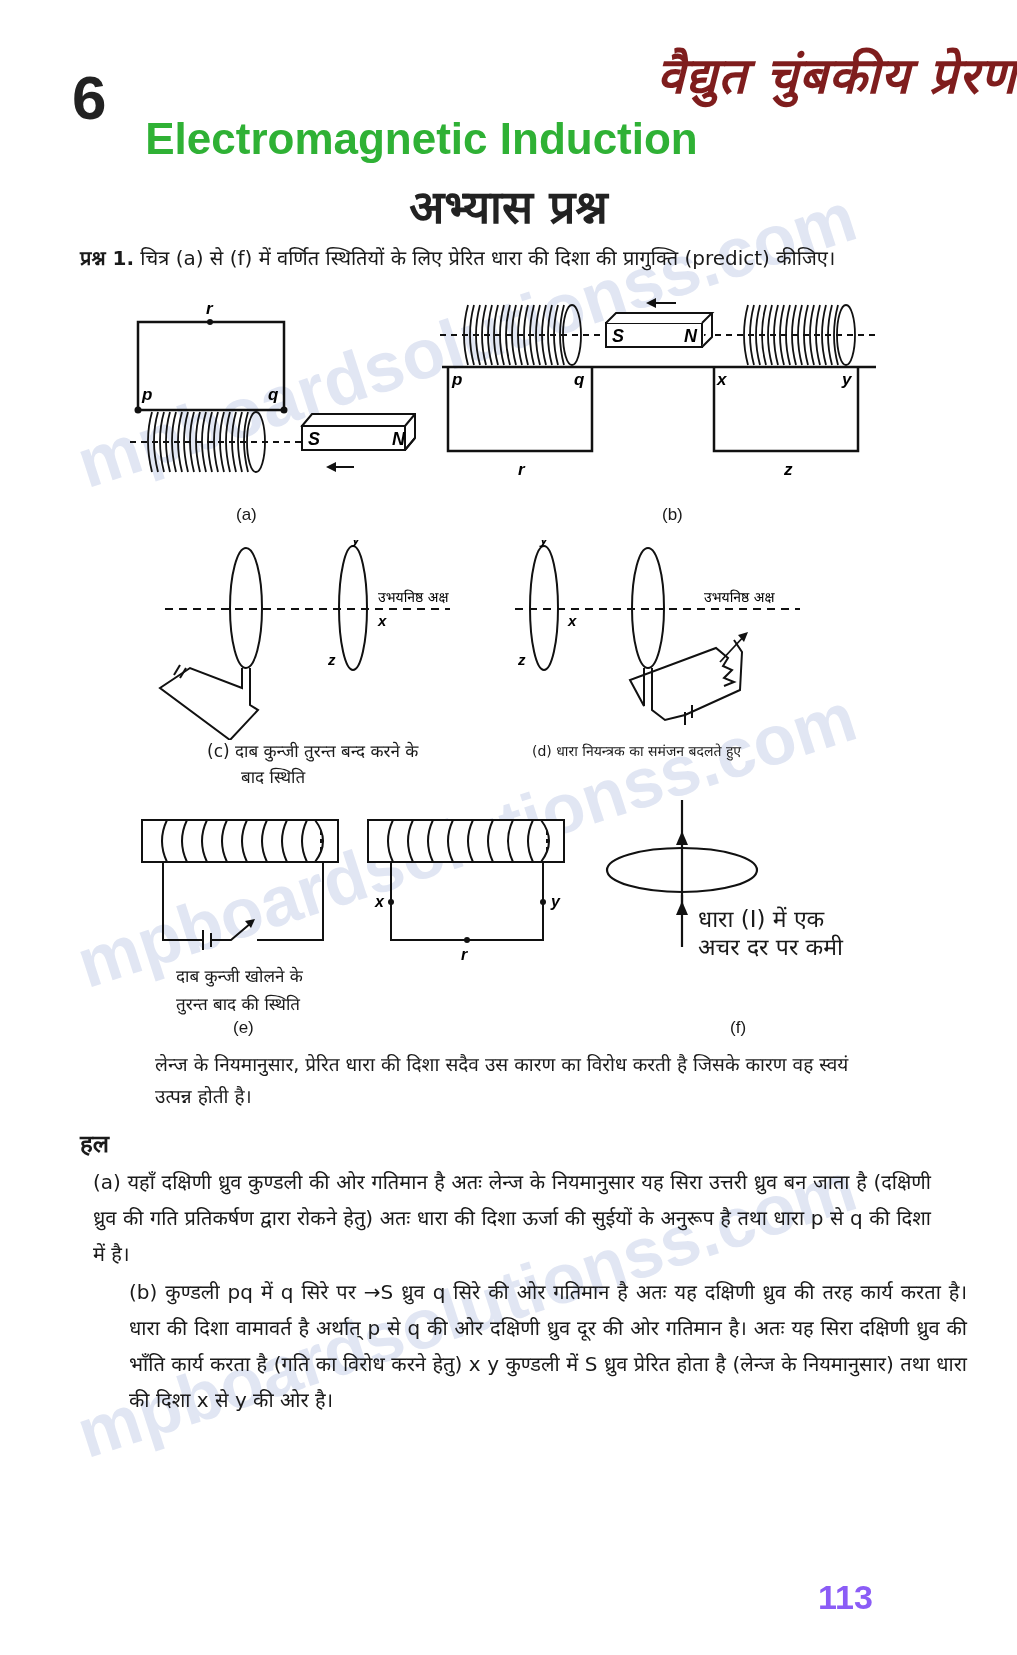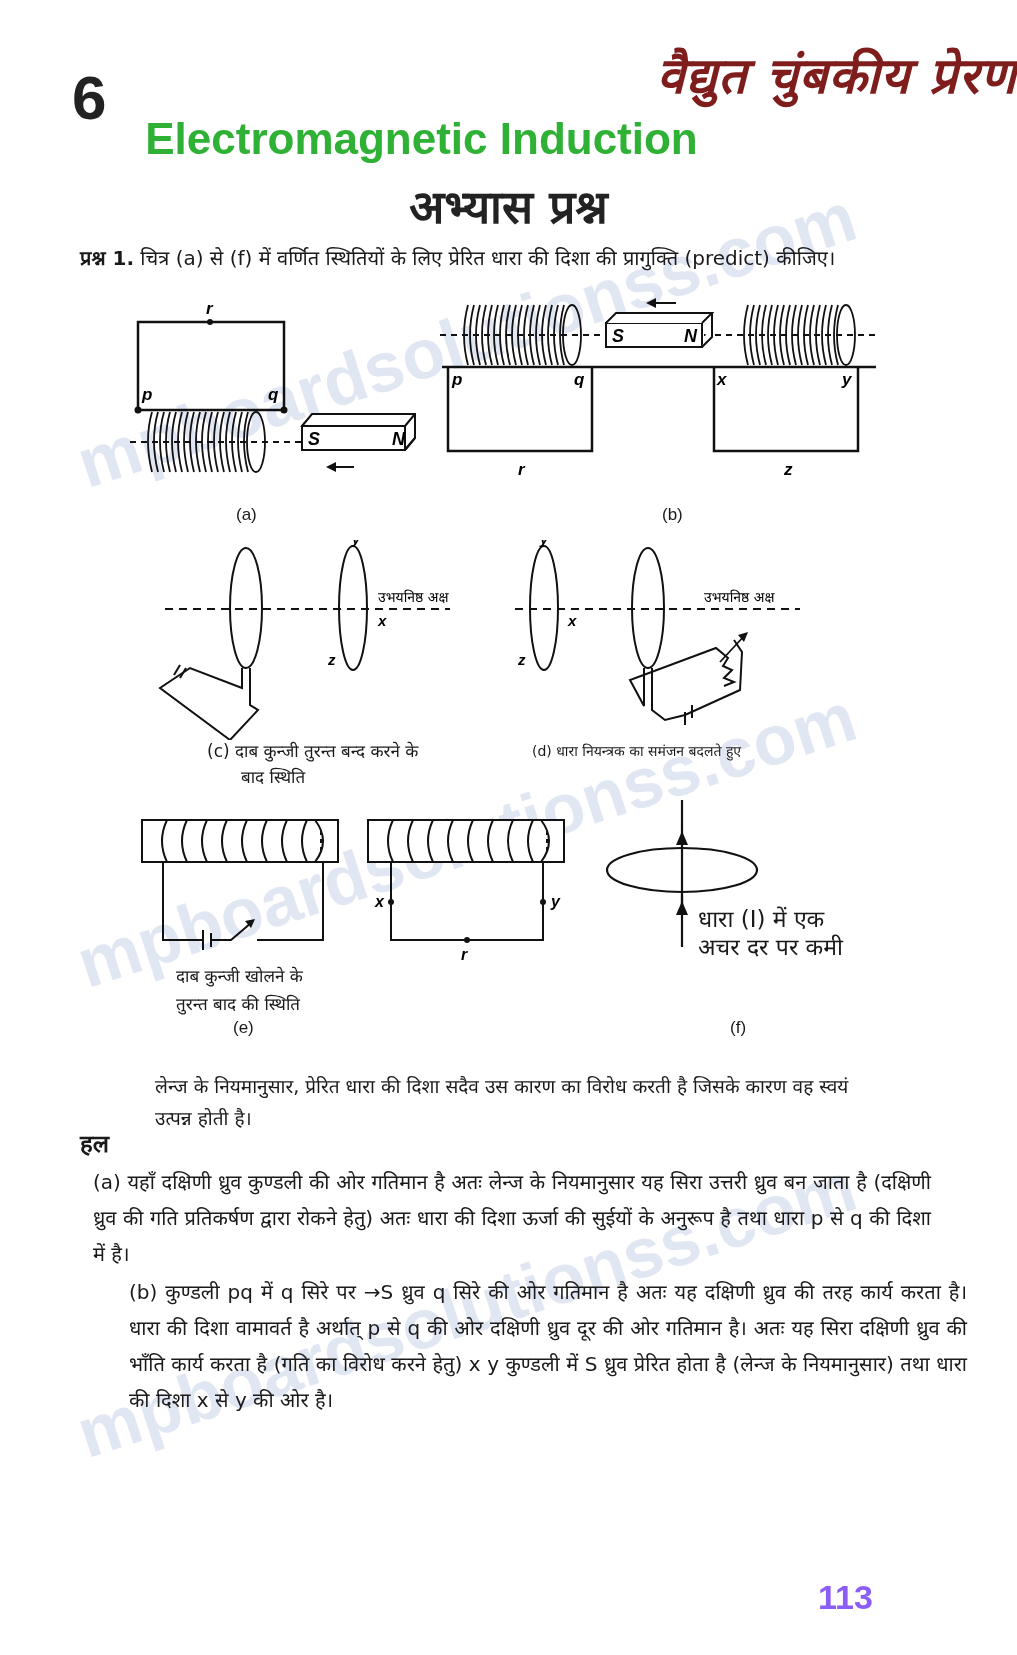--- a/index.html
+++ b/index.html
@@ -224,21 +224,21 @@
   <ellipse cx="82" cy="75" rx="75" ry="22" fill="none" stroke="#111" stroke-width="2.2"></ellipse>
   <line x1="82" y1="100" x2="82" y2="152" stroke="#111" stroke-width="2.2"></line>
   <path d="M82 106 L76 120 L88 120 Z" fill="#111"></path>
 </svg>
 <div class="abs" style="left:698px;top:905px;font-size:23px;line-height:28px;">
   <div>धारा (I) में एक</div>
   <div>अचर दर पर कमी</div>
 </div>
 <div class="abs lbl" style="left:730px;top:1018px;">(f)</div>
 
-<div class="abs text" style="left:155px;top:1048px;width:730px;font-size:19px;line-height:32px;margin-top:22px;">लेन्ज के नियमानुसार, प्रेरित धारा की दिशा सदैव उस कारण का विरोध करती है जिसके कारण वह स्वयं उत्पन्न होती है।</div>
+<div class="abs text" style="left:155px;top:1048px;width:730px;font-size:19px;line-height:32px;">लेन्ज के नियमानुसार, प्रेरित धारा की दिशा सदैव उस कारण का विरोध करती है जिसके कारण वह स्वयं उत्पन्न होती है।</div>
 
 <div class="abs hal">हल</div>
 
 <div class="abs text ans" style="top:1164px;">
   <span>(a)</span>
   <span>यहाँ दक्षिणी ध्रुव कुण्डली की ओर गतिमान है अतः लेन्ज के नियमानुसार यह सिरा उत्तरी ध्रुव बन जाता है (दक्षिणी ध्रुव की गति प्रतिकर्षण द्वारा रोकने हेतु) अतः धारा की दिशा ऊर्जा की सुईयों के अनुरूप है तथा धारा p से q की दिशा में है।</span>
 </div>
 
 <div class="abs text ans" style="top:1274px;margin-left:36px;">
   <span>(b)</span>

